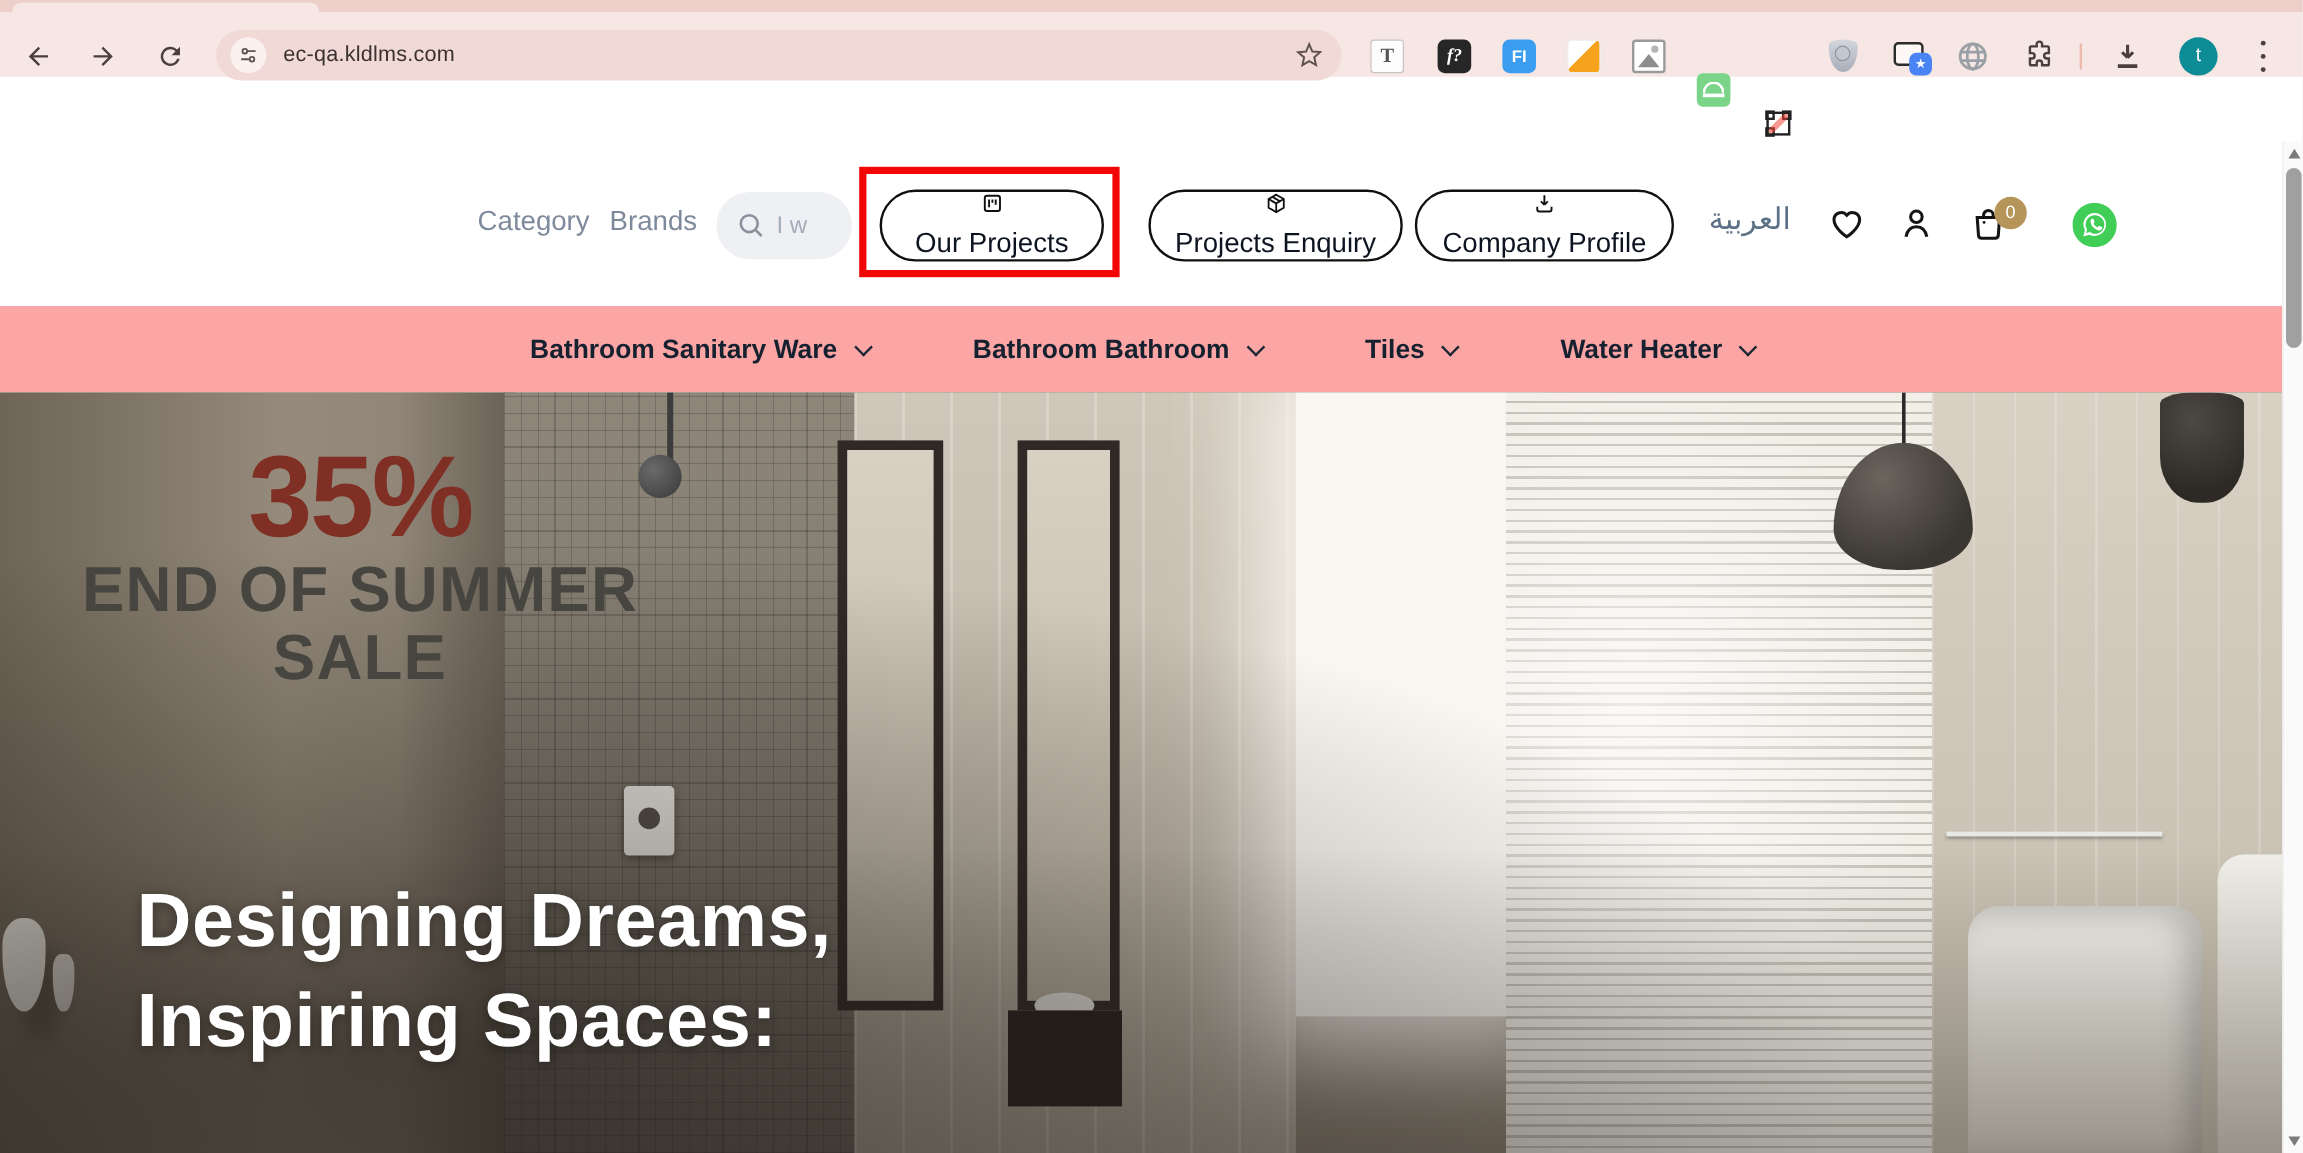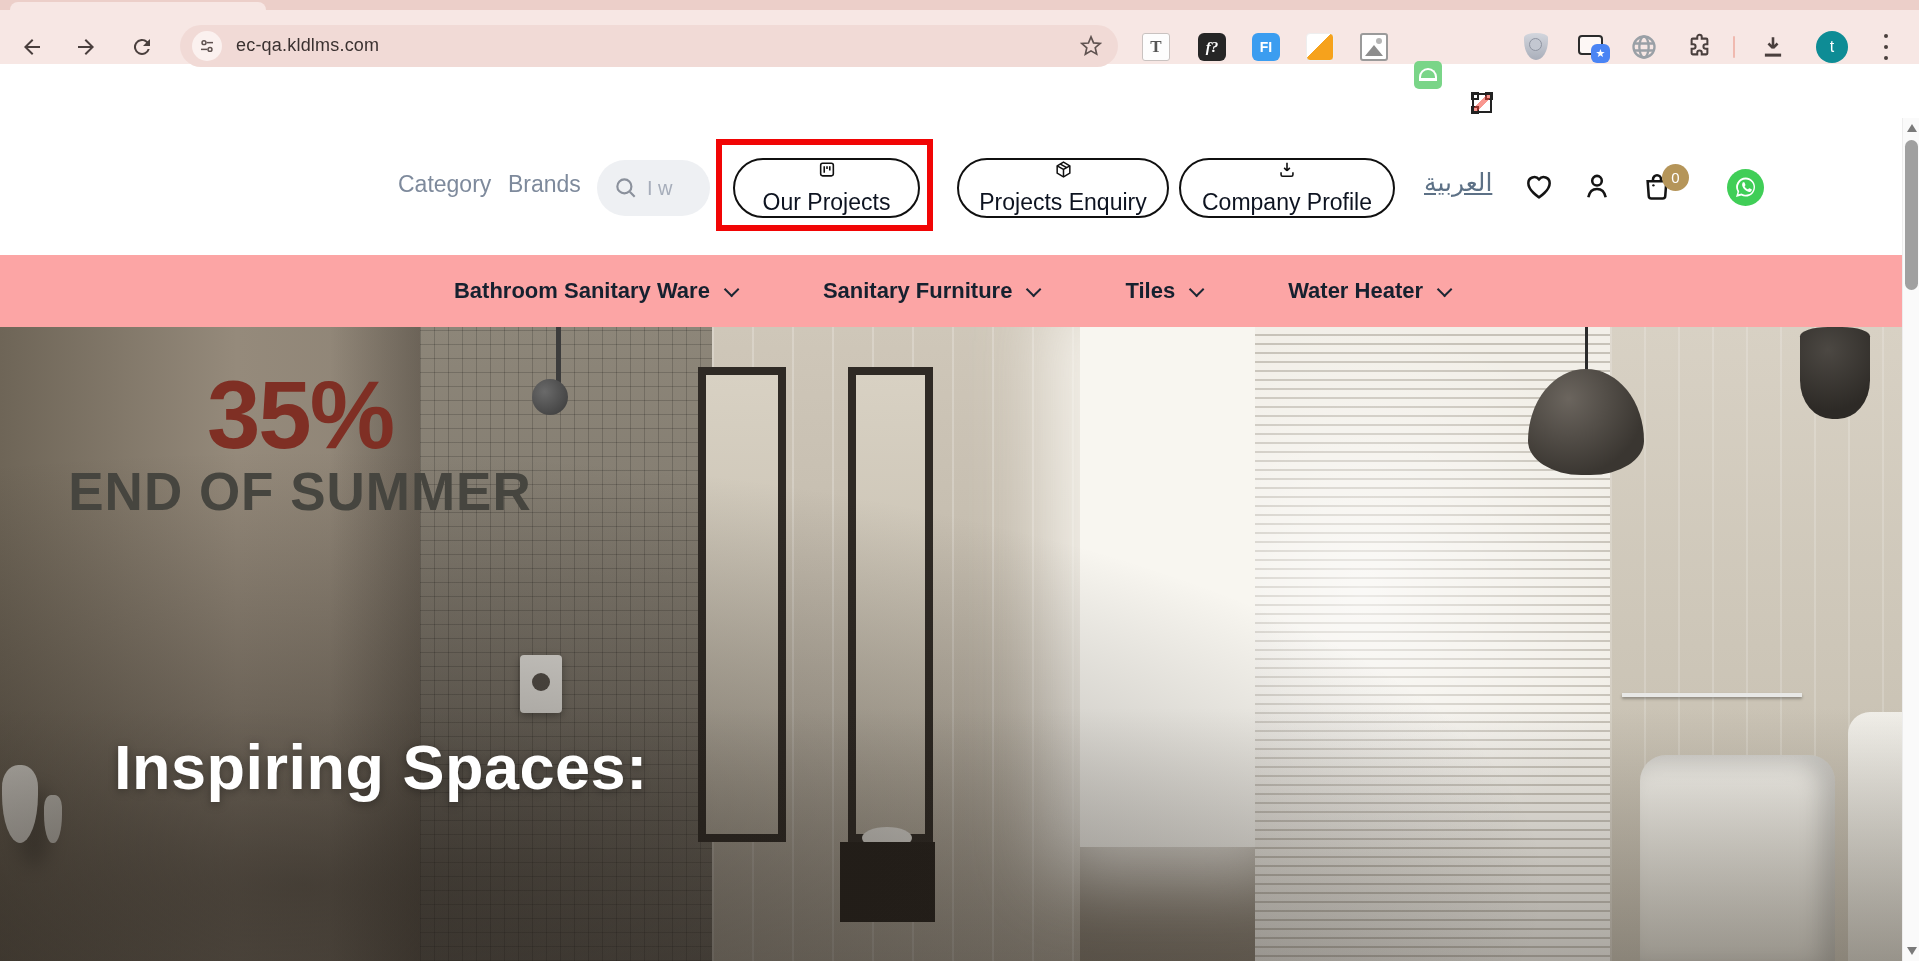--- a/index.html
+++ b/index.html
@@ -55,21 +55,21 @@
   .logo-tagline::before,.logo-tagline::after { content:""; flex:1; border-top:1px solid #b4a173; }
   .hdr-link { top:53px; font-size:23px; color:#7e8a9c; cursor:pointer; }
   .search-pill { left:597px; top:42px; width:113px; height:56px; background:#eef0f3; border-radius:28px; display:flex; align-items:center; padding-left:16px; gap:8px; overflow:hidden; }
   .search-pill input { border:none; outline:none; background:transparent; width:52px; font-size:20px; color:#6b7280; font-family:"Liberation Sans",sans-serif; }
   .search-pill input::placeholder { color:#a6adba; }
   .red-box { left:716px; top:21px; width:217px; height:92px; border:6px solid #f10505; }
   .pill-btn { top:40px; height:60px; background:#fff; border:2px solid #101010; border-radius:30px; display:flex; align-items:center; justify-content:center; gap:10px; font-size:23px; color:#0d1320; cursor:pointer;flex-direction:column; }
   .btn-projects { left:733px; width:187px; }
   .btn-enquiry { left:957px; width:212px; }
   .btn-profile { left:1179px; width:216px; }
-  .lang { left:1424px; top:50px; font-size:25px; color:#5d7186; font-family:"DejaVu Sans",sans-serif; cursor:pointer;text-decoration:underline; }
+  .lang { left:1424px; top:50px; font-size:25px; color:#5d7186; font-family:"DejaVu Sans",sans-serif; cursor:pointer; }
   .hdr-ico { top:52px; width:32px; height:32px; cursor:pointer; }
   .cart-badge { left:1662px; top:46px; width:27px; height:27px; border-radius:50%; background:#b59559; color:#fff; font-size:15px; display:flex; align-items:center; justify-content:center; }
   .wa { left:1727px; top:51px; width:37px; height:37px; cursor:pointer; }
 
   
   .cat-nav { left:0; top:255px; width:1902px; height:72px; background:#fca5a5; display:flex; align-items:center; justify-content:center; gap:88px; }
   .cat-item { display:flex; align-items:center; gap:14px; font-size:22px; font-weight:600; color:#16212f; cursor:pointer; }
   .chev { width:11px; height:11px; border-right:2px solid #1c2734; border-bottom:2px solid #1c2734; transform:rotate(45deg) translateY(-3px); }
 
   
@@ -311,21 +311,21 @@
       </svg>
     </div>
   </div>
 
   <div class="abs cat-nav">
     <div class="cat-item">
       <span>Bathroom Sanitary Ware</span>
         <i class="chev"></i>
     </div>
     <div class="cat-item">
-      <span>Sanitary Furniture</span>
+      <span>Bathroom Bathroom</span>
         <i class="chev"></i>
     </div>
     <div class="cat-item">
       <span>Tiles</span>
         <i class="chev"></i>
     </div>
     <div class="cat-item">
       <span>Water Heater</span>
         <i class="chev"></i>
     </div>
@@ -358,22 +358,24 @@
     <div class="abs h-cord"></div>
     <div class="abs h-dome"></div>
     <div class="abs h-dome2"></div>
     <div class="abs h-vase"></div>
     <div class="abs h-vase2"></div>
     <div class="abs h-vignette"></div>
 
     <div class="abs promo">
       <div class="promo-discount">35%</div>
       <div class="promo-line">END OF SUMMER</div>
+      <div class="promo-line">SALE</div>
     </div>
     <div class="abs hero-heading">
+      <div>Designing Dreams,</div>
       <div>Inspiring Spaces:</div>
     </div>
   </div>
 
   <div class="abs scrollbar">
     <div class="abs sb-arrow sb-up"></div>
     <div class="abs sb-thumb"></div>
     <div class="abs sb-arrow sb-down"></div>
   </div>
 

